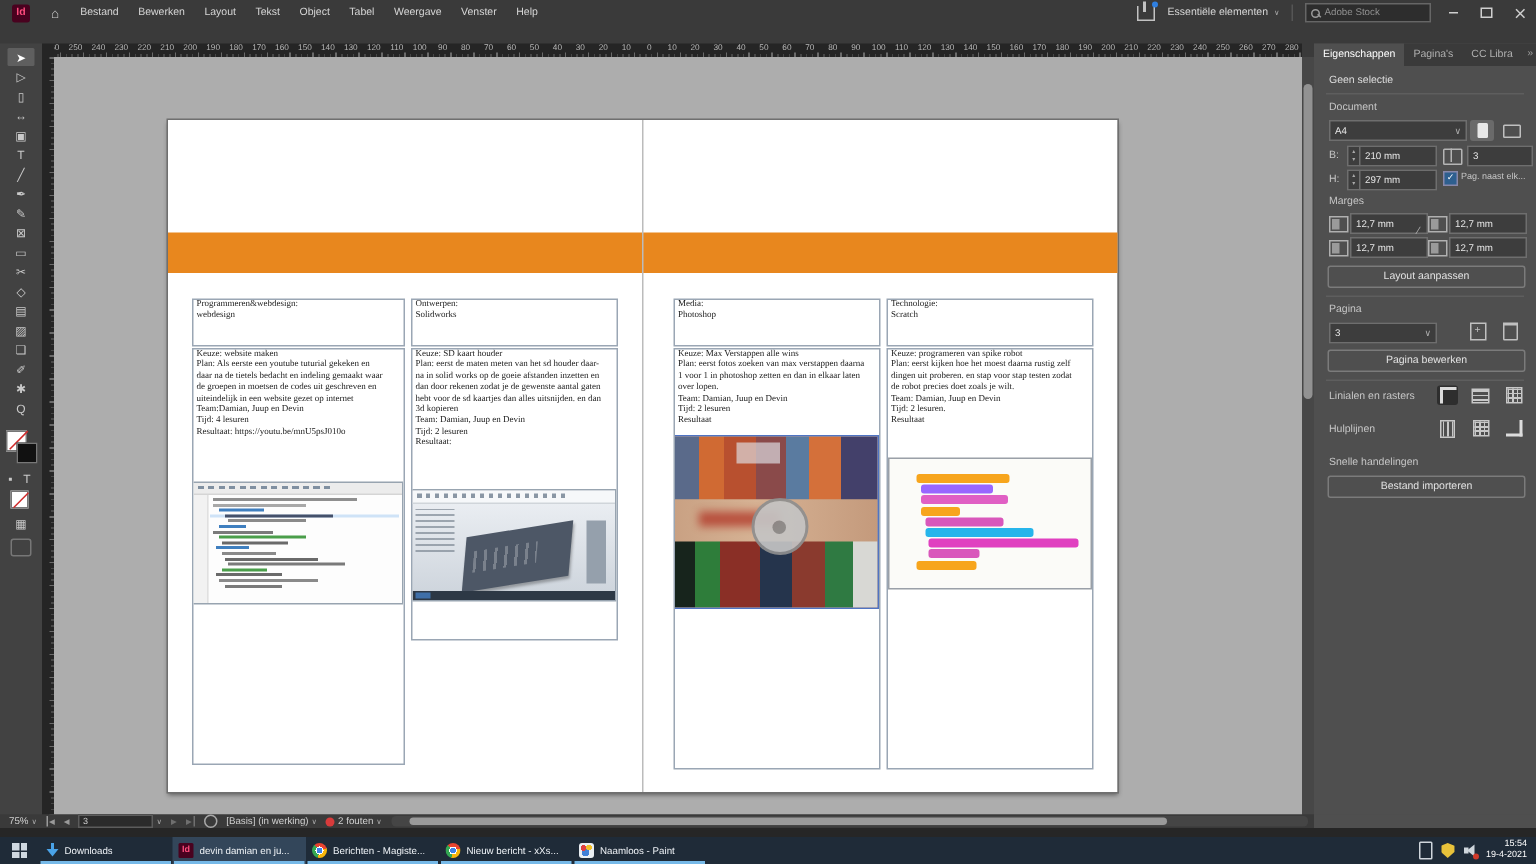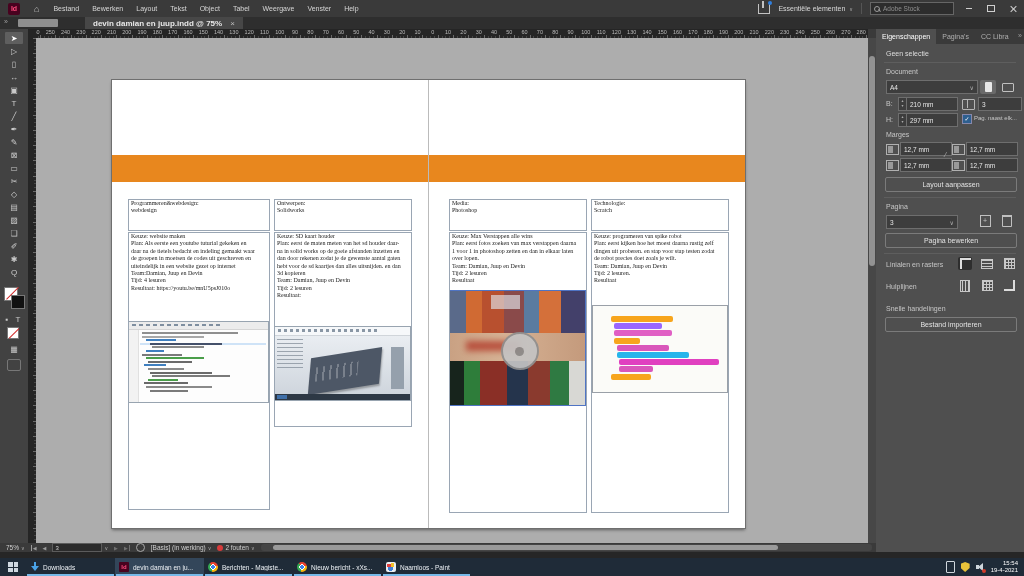--- a/index.html
+++ b/index.html
@@ -233,28 +233,20 @@
         </div>
       <div class="winbtn">
           <div class="ic-rest"></div>
         </div>
       <div class="winbtn">
           <div class="ic-x"></div>
         </div>
     </div>
   </div>
 
-  <div class="tabstrip">
-    <div class="ts-ov">»</div>
-    <div class="ts-box"></div>
-    <div class="doctab">
-      <span>devin damian en juup.indd @ 75%</span>
-      <span class="tabclose">×</span>
-    </div>
-  </div>
 
   <div class="tools" id="tools">
     <div class="sw" style="left:4px;top:258px;width:12px;height:12px;background:#fff;">
         <span class="slash" style="position:absolute;inset:0;"></span>
       </div>
     <div class="sw" style="left:11px;top:266px;width:12px;height:12px;background:#111;"></div>
     <div class="tool" style="top:284px;left:2px;width:10px;">▪</div>
     <div class="tool" style="top:284px;left:13px;width:10px;">T</div>
     <div class="sw" style="left:7px;top:298px;width:10px;height:10px;background:#fff;">
         <span class="slash" style="position:absolute;inset:0;"></span>

